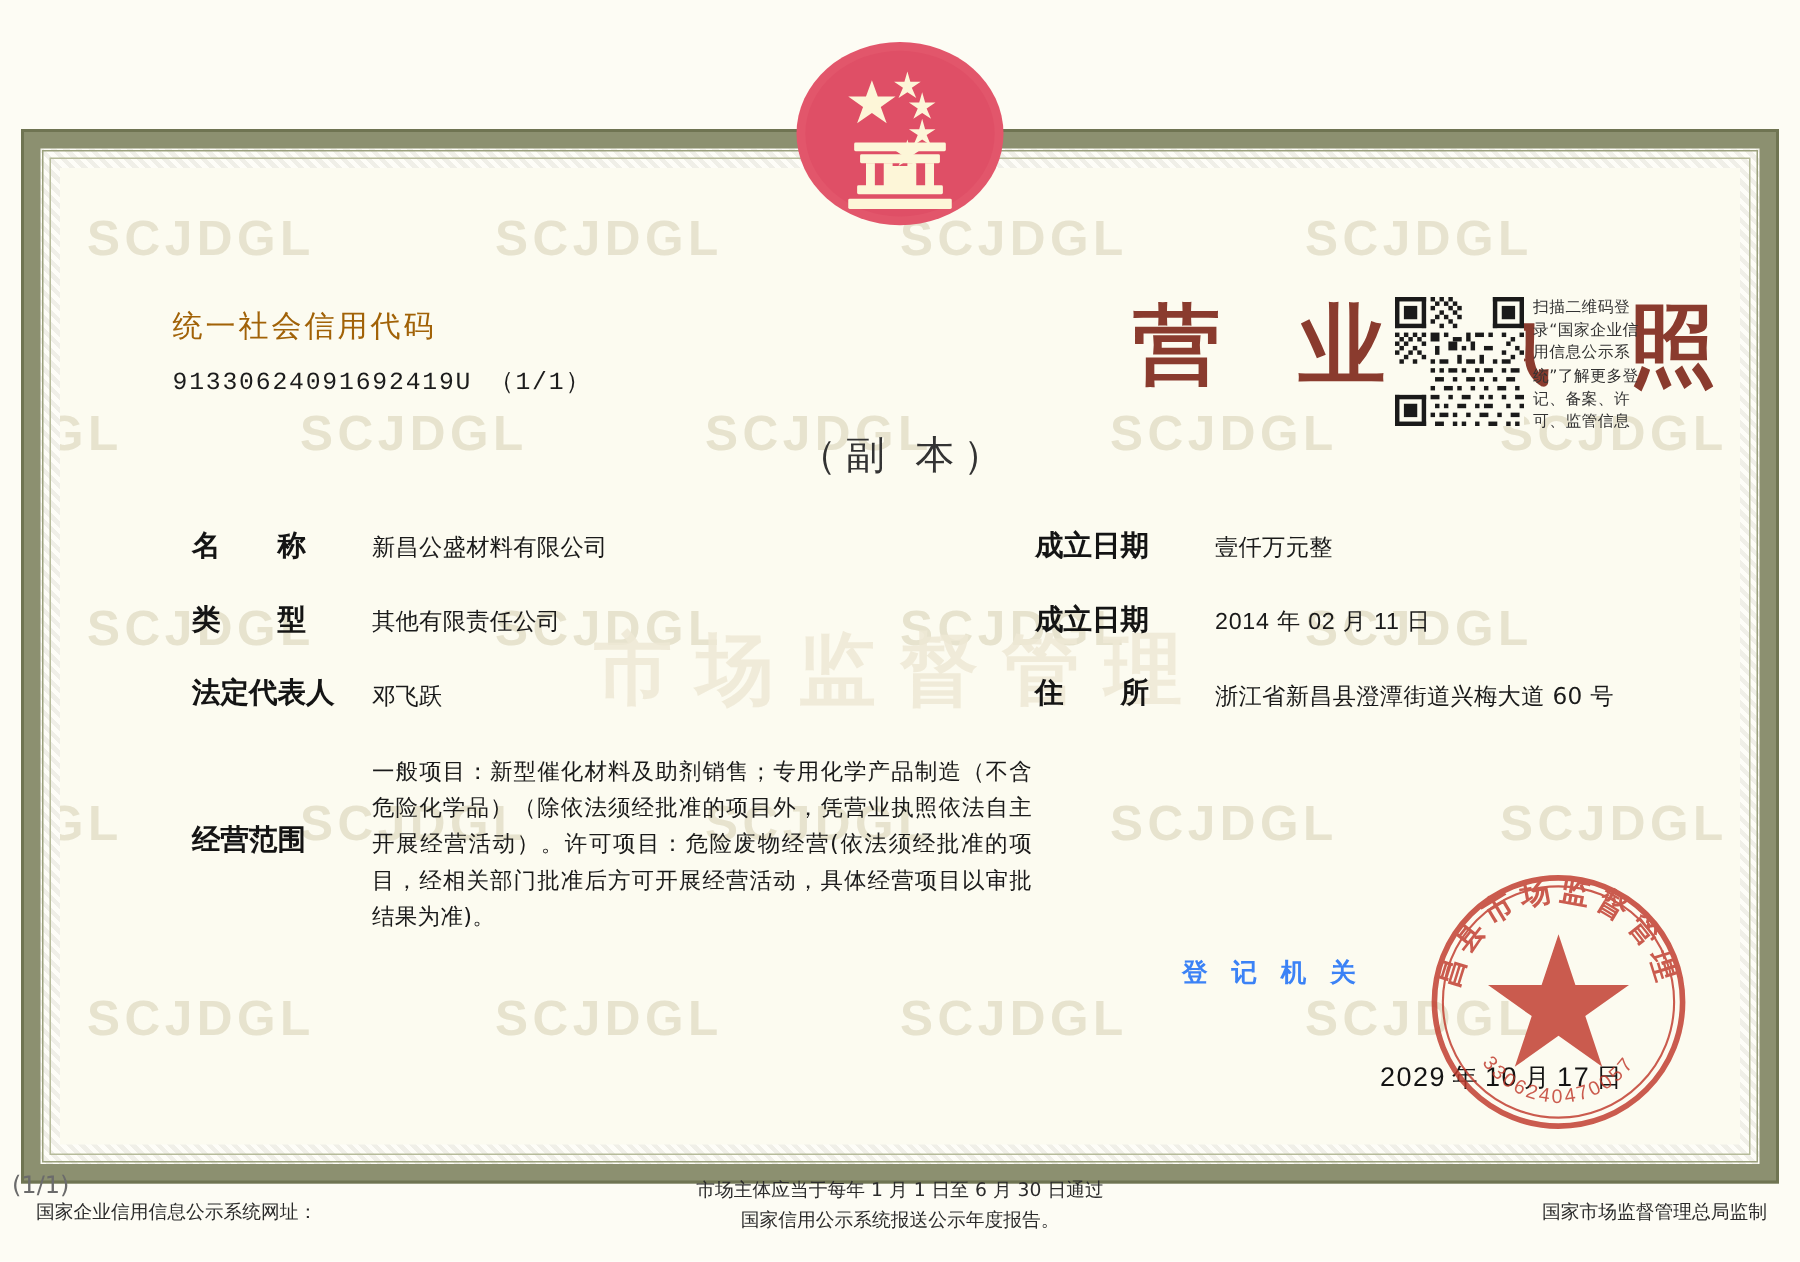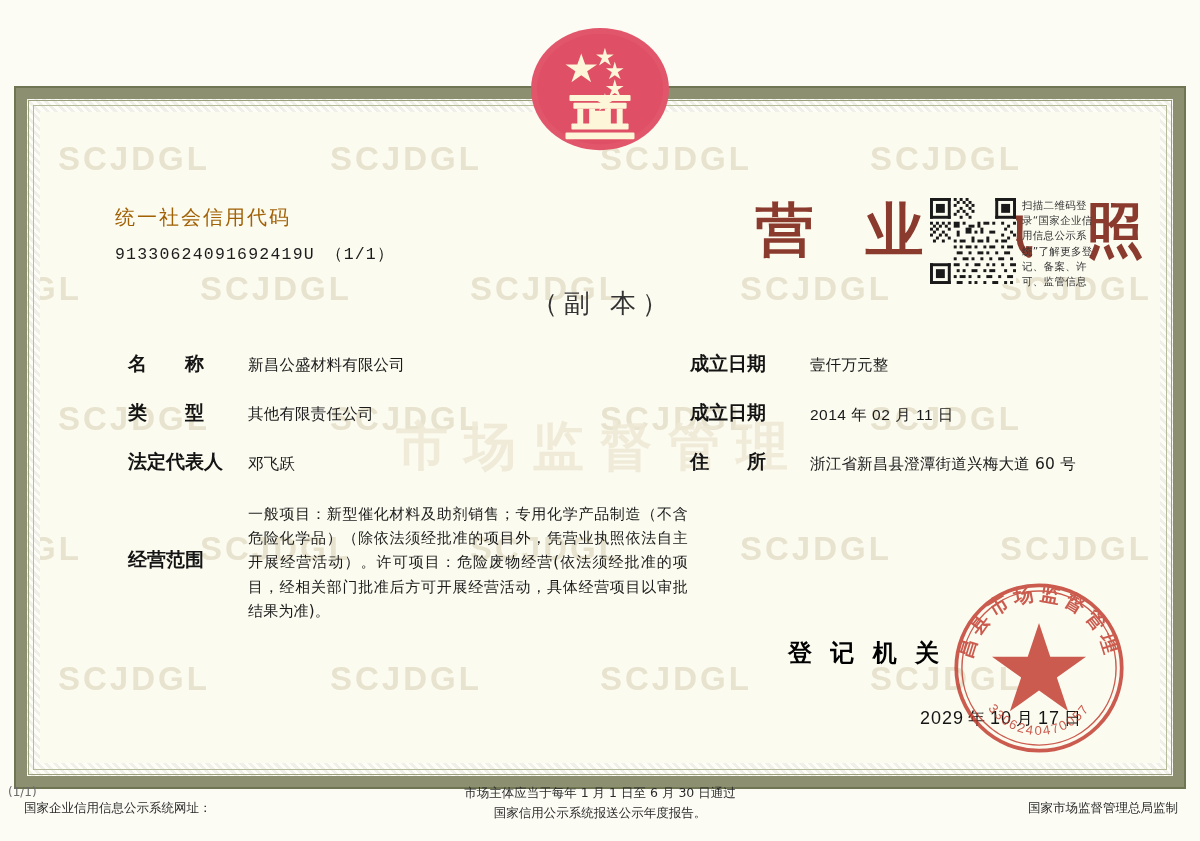--- a/index.html
+++ b/index.html
@@ -227,23 +227,23 @@
     text-align: justify;
   }
 
   
   .reg-authority {
     position: absolute;
     left: 748px;
     top: 525px;
     font-family: "DejaVu Sans", sans-serif;
     font-weight: bold;
-    font-size: 24px;
+    font-size: 17px;
     letter-spacing: 5px;
-    color: #000000;
+    color: #3b82f6;
   }
   .reg-date {
     position: absolute;
     left: 880px;
     top: 595px;
     font-family: "Liberation Sans", sans-serif;
     font-size: 18px;
     color: #141414;
     letter-spacing: 1px;
   }
@@ -296,21 +296,21 @@
   .footer-right {
     position: absolute;
     right: 22px;
     bottom: 12px;
     white-space: nowrap;
   }
   .corner-mark {
     position: absolute;
     left: 8px;
     bottom: 30px;
-    font-size: 12px;
+    font-size: 16px;
     color: #6b6b6b;
     font-family: "DejaVu Sans", sans-serif;
   }
 </style>
 </head>
 <body>
 
 <div class="license">
 
   <div class="border-outer"></div>

